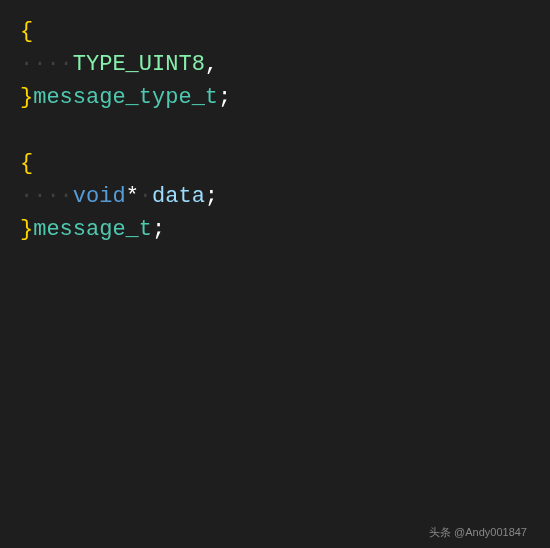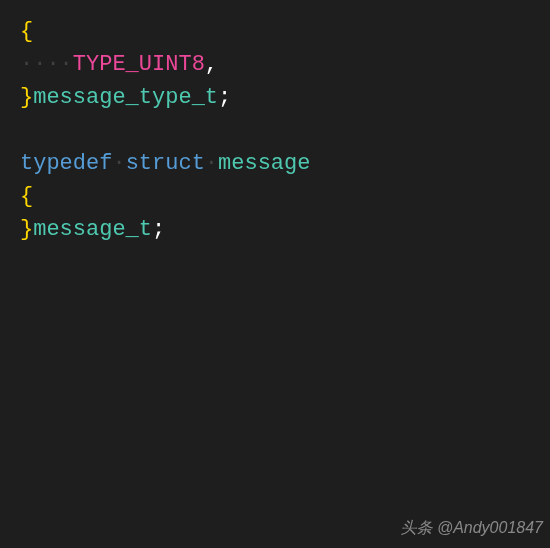--- a/index.html
+++ b/index.html
@@ -26,47 +26,46 @@
     .keyword {
       color: #569cd6;
     }
     .type {
       color: #4ec9b0;
     }
     .identifier {
       color: #9cdcfe;
     }
     .enum-value {
-      color: #ec4899;
+      color: #86efac;
     }
     .brace {
       color: #ffd700;
     }
     .punctuation {
       color: #ffffff;
     }
     .whitespace-dot {
       color: #404040;
     }
     .watermark {
       position: absolute;
       bottom: 8px;
-      right: 7px;
-      font-size: 16px;
+      right: 23px;
+      font-size: 11px;
       color: #888888;
       font-family: sans-serif;
-      font-style: italic;
     }
   </style>
 </head>
 <body>
 
 <div>
   <div class="code-line"><span class="brace">{</span></div>
   <div class="code-line"><span class="whitespace-dot">····</span><span class="enum-value">TYPE_UINT8</span><span class="punctuation">,</span></div>
   <div class="code-line"><span class="brace">}</span><span class="type">message_type_t</span><span class="punctuation">;</span></div>
   <div class="code-line"><span></span>&nbsp;</div>
-  <div class="code-line"><span class="keyword">typedef</span><span class="whitespace-dot">·</span><span class="keyword">struct</span><span class="whitespace-dot">·</span><span class="type">message</span></div>
   <div class="code-line"><span class="brace">{</span></div>
+  <div class="code-line"><span class="whitespace-dot">····</span><span class="keyword">void</span><span class="punctuation">*</span><span class="whitespace-dot">·</span><span class="identifier">data</span><span class="punctuation">;</span></div>
   <div class="code-line"><span class="brace">}</span><span class="type">message_t</span><span class="punctuation">;</span></div>
 </div>
 
 <div class="watermark">头条 @Andy001847</div>
 
 </body></html>

